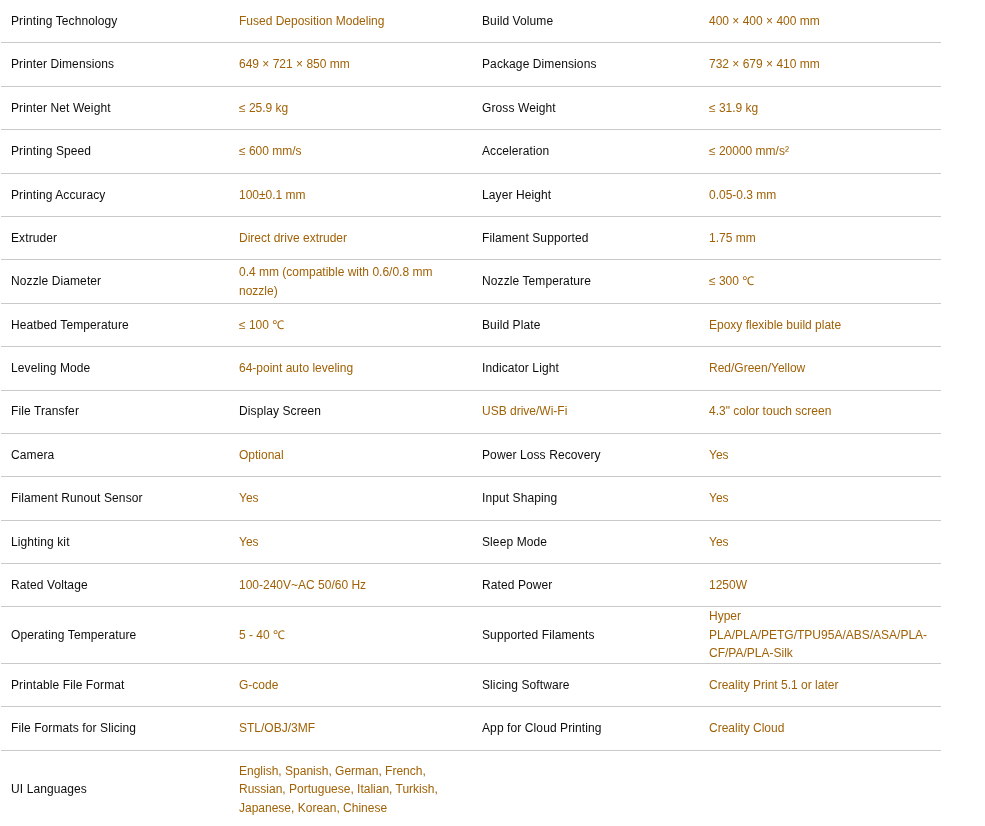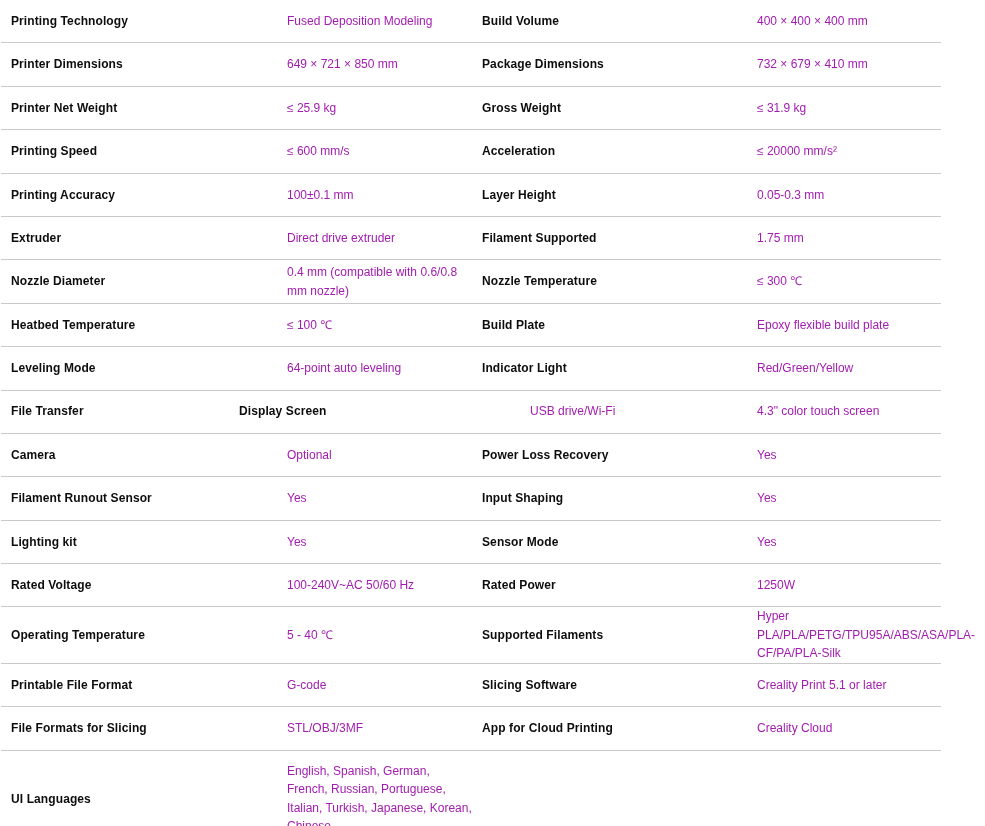--- a/index.html
+++ b/index.html
@@ -30,27 +30,26 @@
     border-bottom: none;
     padding-top: 11px;
     padding-bottom: 11px;
   }
   .cell {
     font-size: 12px;
     line-height: 18.5px;
     padding-right: 10px;
   }
   .label {
-    font-weight: bold;
+    font-weight: normal;
     color: #0d0d0d;
     letter-spacing: 0.1px;
   }
   .value {
-    color: #a21caf;
-    margin-left: 48px;
+    color: #a16207;
   }
 </style>
 </head>
 <body>
 
 <div class="spec-table">
 
   <div class="row">
     <div class="cell label">Printing Technology</div>
     <div class="cell value">Fused Deposition Modeling</div>
@@ -131,21 +130,21 @@
   <div class="row">
     <div class="cell label">Filament Runout Sensor</div>
     <div class="cell value">Yes</div>
     <div class="cell label">Input Shaping</div>
     <div class="cell value">Yes</div>
   </div>
 
   <div class="row">
     <div class="cell label">Lighting kit</div>
     <div class="cell value">Yes</div>
-    <div class="cell label">Sensor Mode</div>
+    <div class="cell label">Sleep Mode</div>
     <div class="cell value">Yes</div>
   </div>
 
   <div class="row">
     <div class="cell label">Rated Voltage</div>
     <div class="cell value">100-240V~AC 50/60 Hz</div>
     <div class="cell label">Rated Power</div>
     <div class="cell value">1250W</div>
   </div>
 

